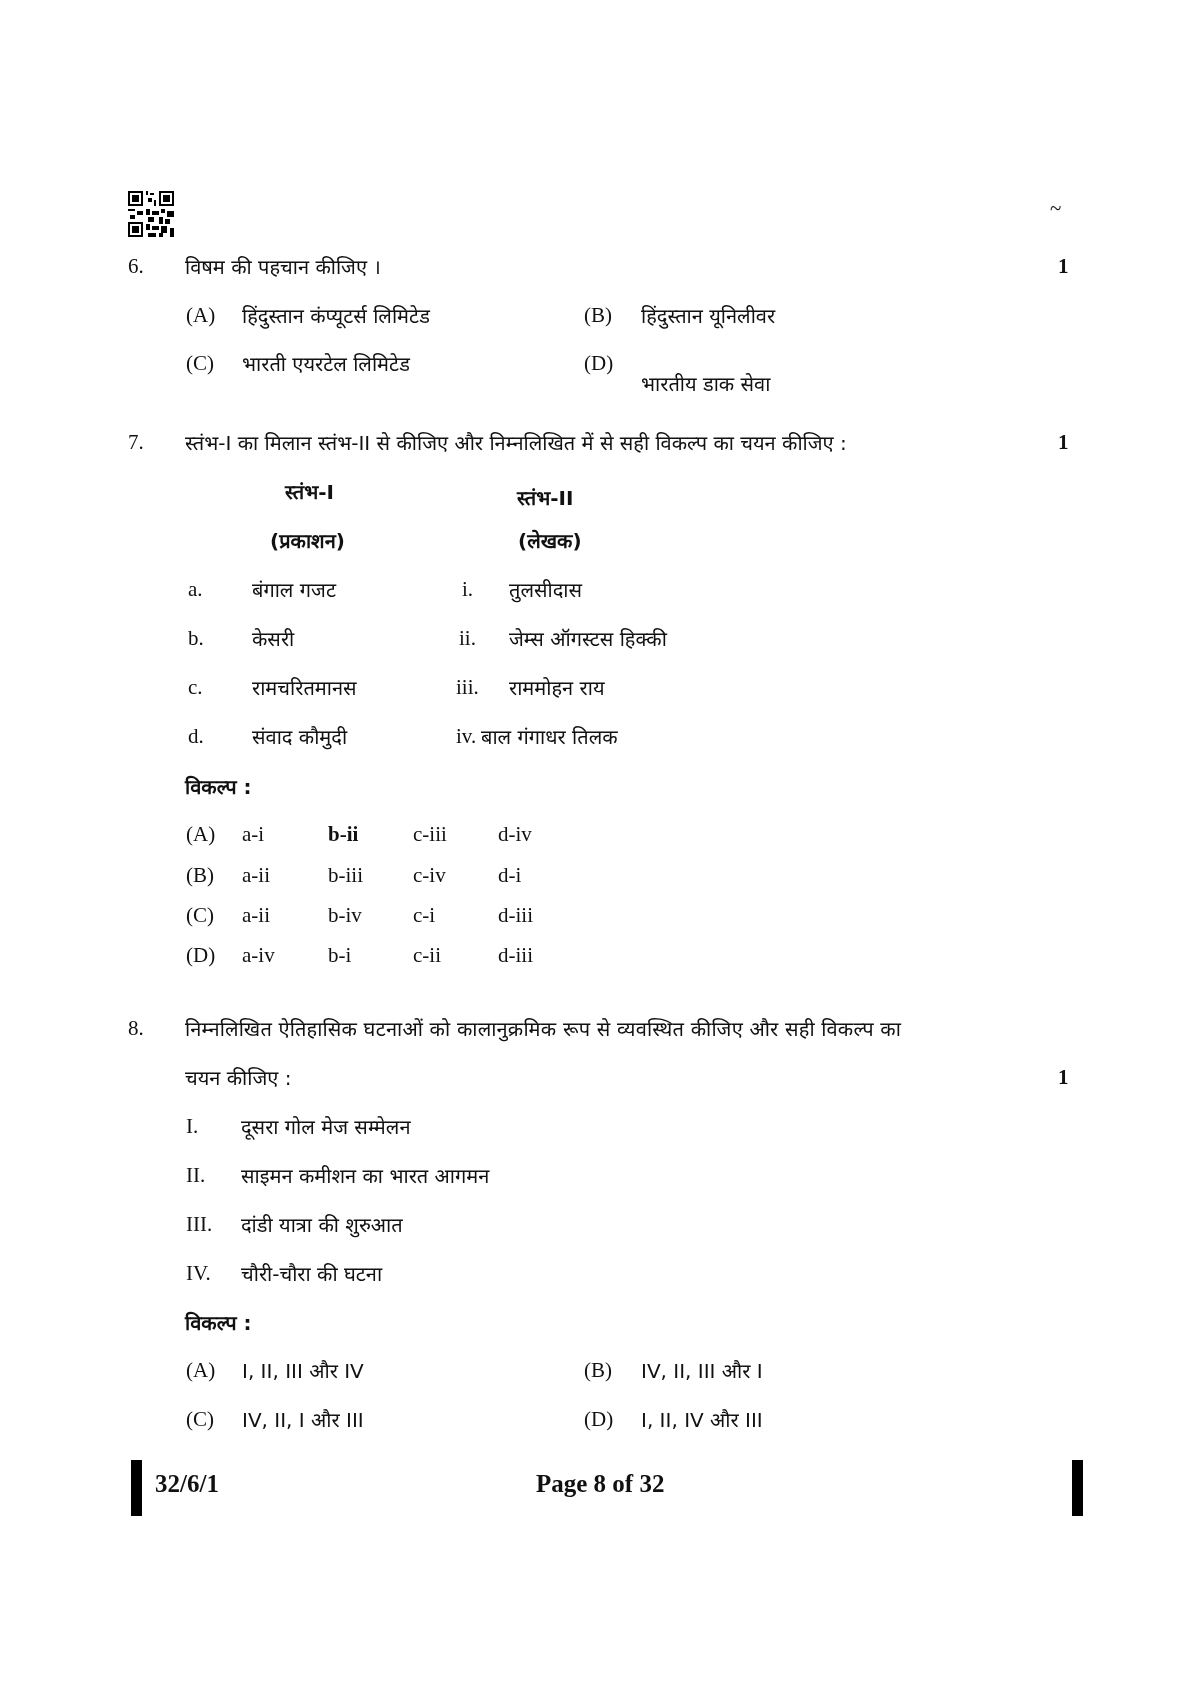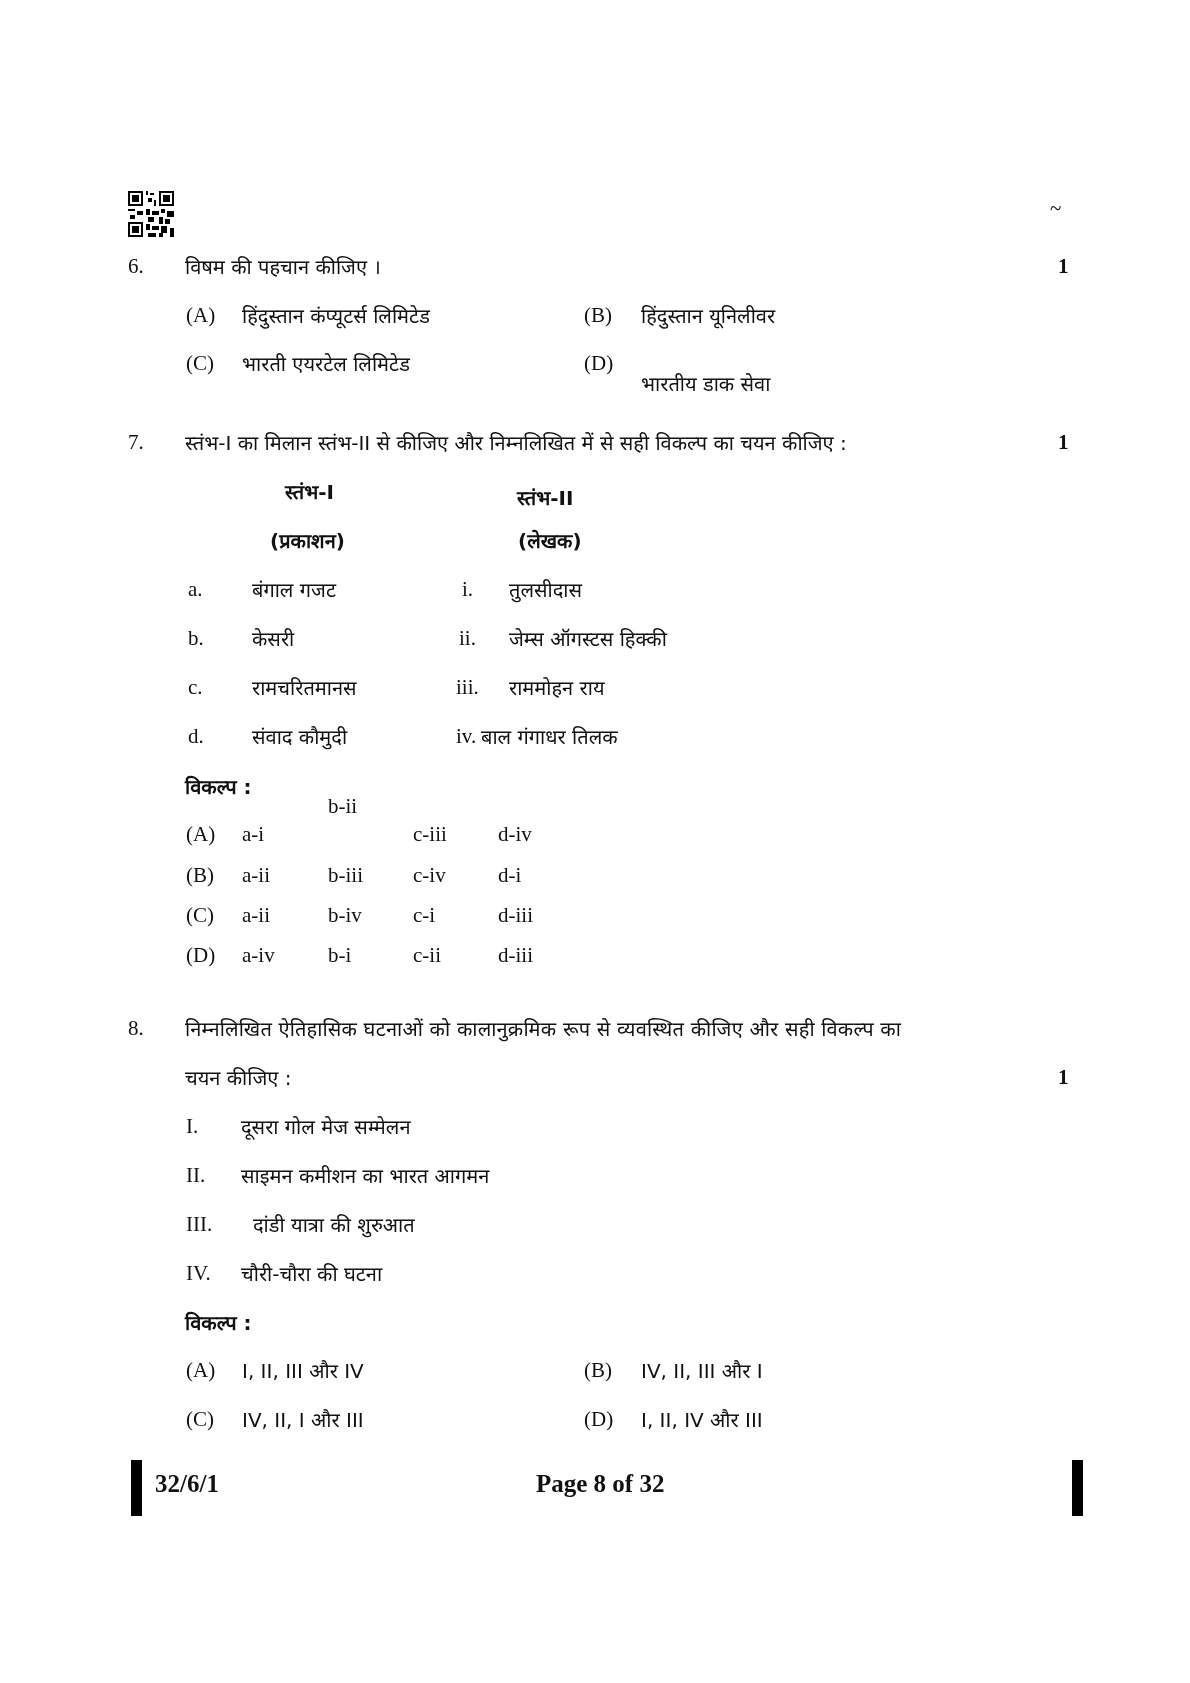--- a/index.html
+++ b/index.html
@@ -93,21 +93,21 @@
   <div class="abs hi" style="left:252px; top:723px;">संवाद कौमुदी</div>
   <div class="abs num" style="left:456px; top:724px;">iv.</div>
   <div class="abs hi" style="left:481px; top:723px;">बाल गंगाधर तिलक</div>
 </div>
 
 <div class="abs hib" style="left:185px; top:773px;">विकल्प :</div>
 
 <div>
   <div class="abs opt-label" style="left:186px; top:822px;">(A)</div>
   <div class="abs num" style="left:242px; top:822px;">a-i</div>
-  <div class="abs num" style="left:328px; top:794px;">b-ii</div>
+  <div class="abs num" style="left:328px; top:822px;font-weight:bold;">b-ii</div>
   <div class="abs num" style="left:413px; top:822px;">c-iii</div>
   <div class="abs num" style="left:498px; top:822px;">d-iv</div>
 
   <div class="abs opt-label" style="left:186px; top:863px;">(B)</div>
   <div class="abs num" style="left:242px; top:863px;">a-ii</div>
   <div class="abs num" style="left:328px; top:863px;">b-iii</div>
   <div class="abs num" style="left:413px; top:863px;">c-iv</div>
   <div class="abs num" style="left:498px; top:863px;">d-i</div>
 
   <div class="abs opt-label" style="left:186px; top:903px;">(C)</div>
@@ -127,21 +127,21 @@
 <div class="abs hi" style="left:185px; top:1015px; letter-spacing:0.2px;">निम्नलिखित ऐतिहासिक घटनाओं को कालानुक्रमिक रूप से व्यवस्थित कीजिए और सही विकल्प का</div>
 <div class="abs hi" style="left:185px; top:1064px;">चयन कीजिए :</div>
 <div class="abs marks" style="left:1058px; top:1065px;">1</div>
 
 <div>
   <div class="abs num" style="left:186px; top:1114px;">I.</div>
   <div class="abs hi" style="left:241px; top:1113px;">दूसरा गोल मेज सम्मेलन</div>
   <div class="abs num" style="left:186px; top:1163px;">II.</div>
   <div class="abs hi" style="left:241px; top:1162px;">साइमन कमीशन का भारत आगमन</div>
   <div class="abs num" style="left:186px; top:1212px;">III.</div>
-  <div class="abs hi" style="left:253px; top:1211px;">दांडी यात्रा की शुरुआत</div>
+  <div class="abs hi" style="left:241px; top:1211px;">दांडी यात्रा की शुरुआत</div>
   <div class="abs num" style="left:186px; top:1261px;">IV.</div>
   <div class="abs hi" style="left:241px; top:1260px;">चौरी-चौरा की घटना</div>
 </div>
 
 <div class="abs hib" style="left:185px; top:1309px;">विकल्प :</div>
 
 <div class="abs opt-label" style="left:186px; top:1358px;">(A)</div>
 <div class="abs hi" style="left:242px; top:1357px;">I, II, III और IV</div>
 <div class="abs opt-label" style="left:584px; top:1358px;">(B)</div>
 <div class="abs hi" style="left:641px; top:1357px;">IV, II, III और I</div>

